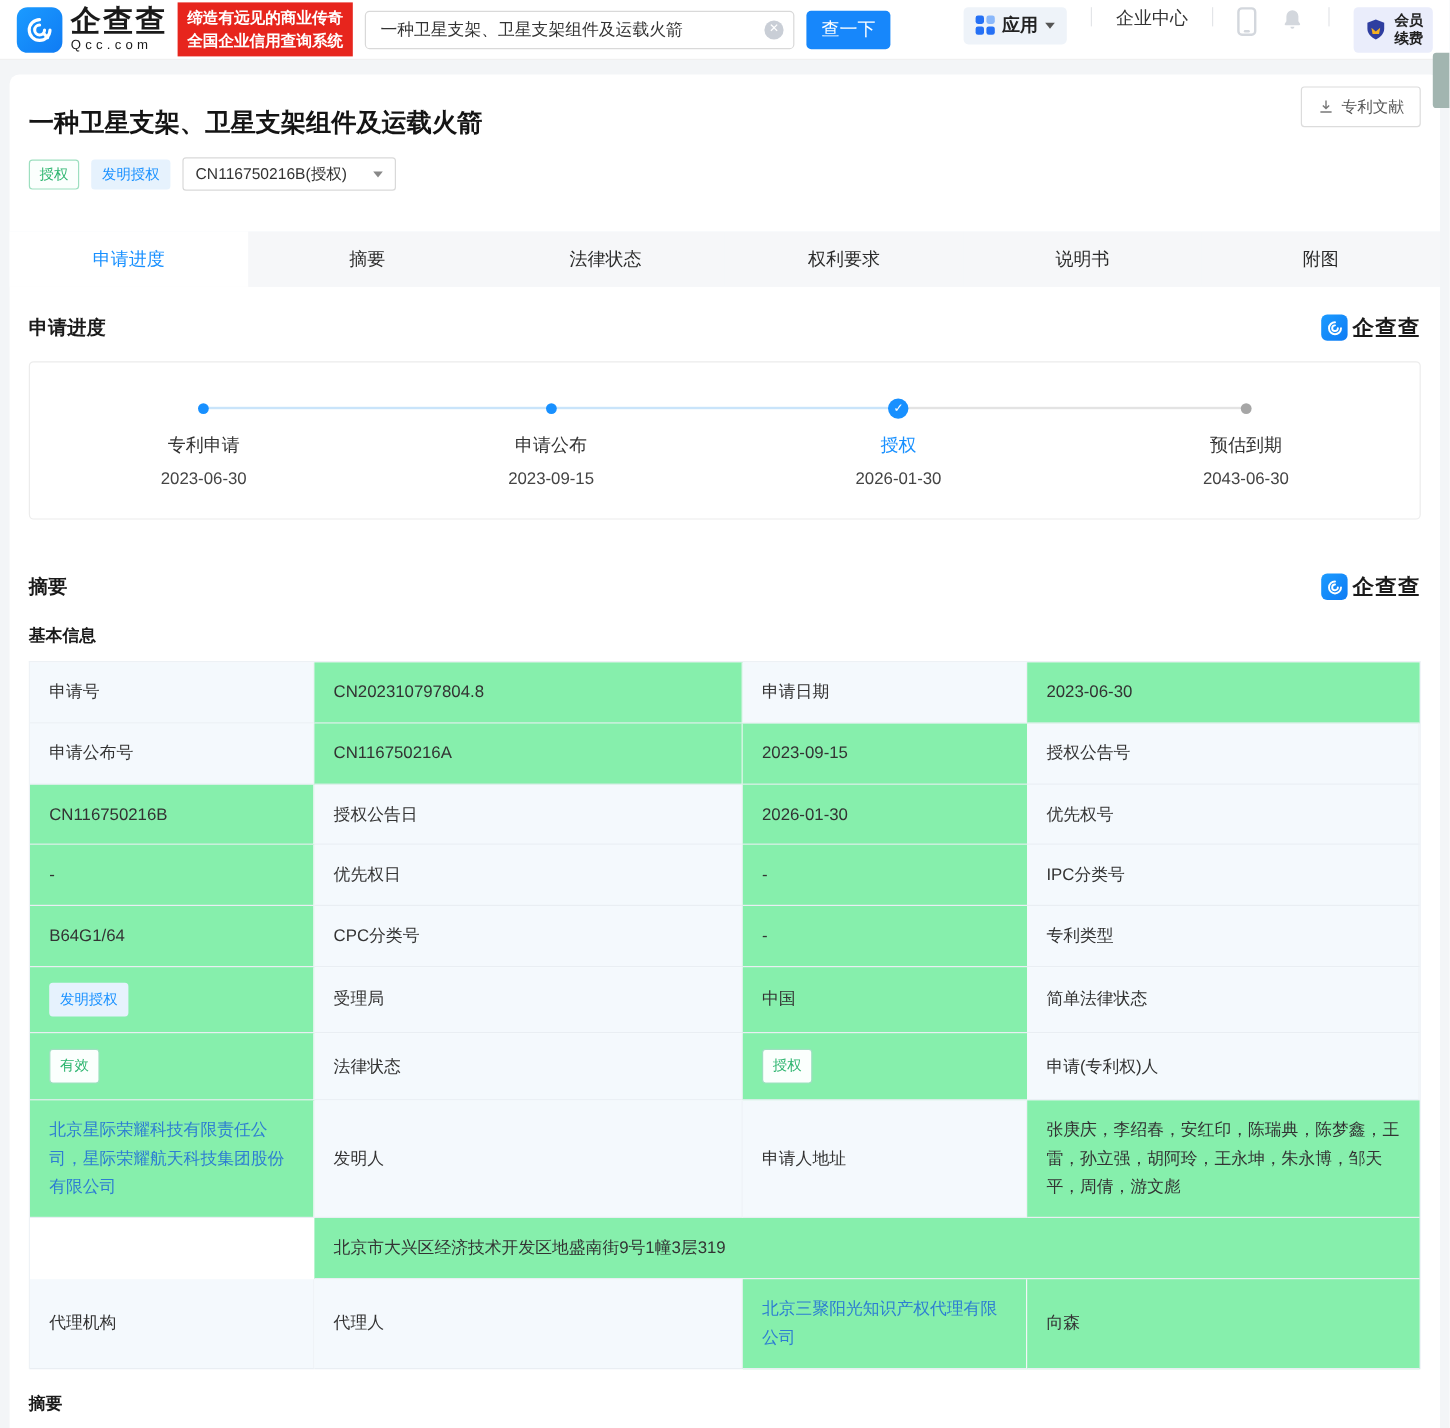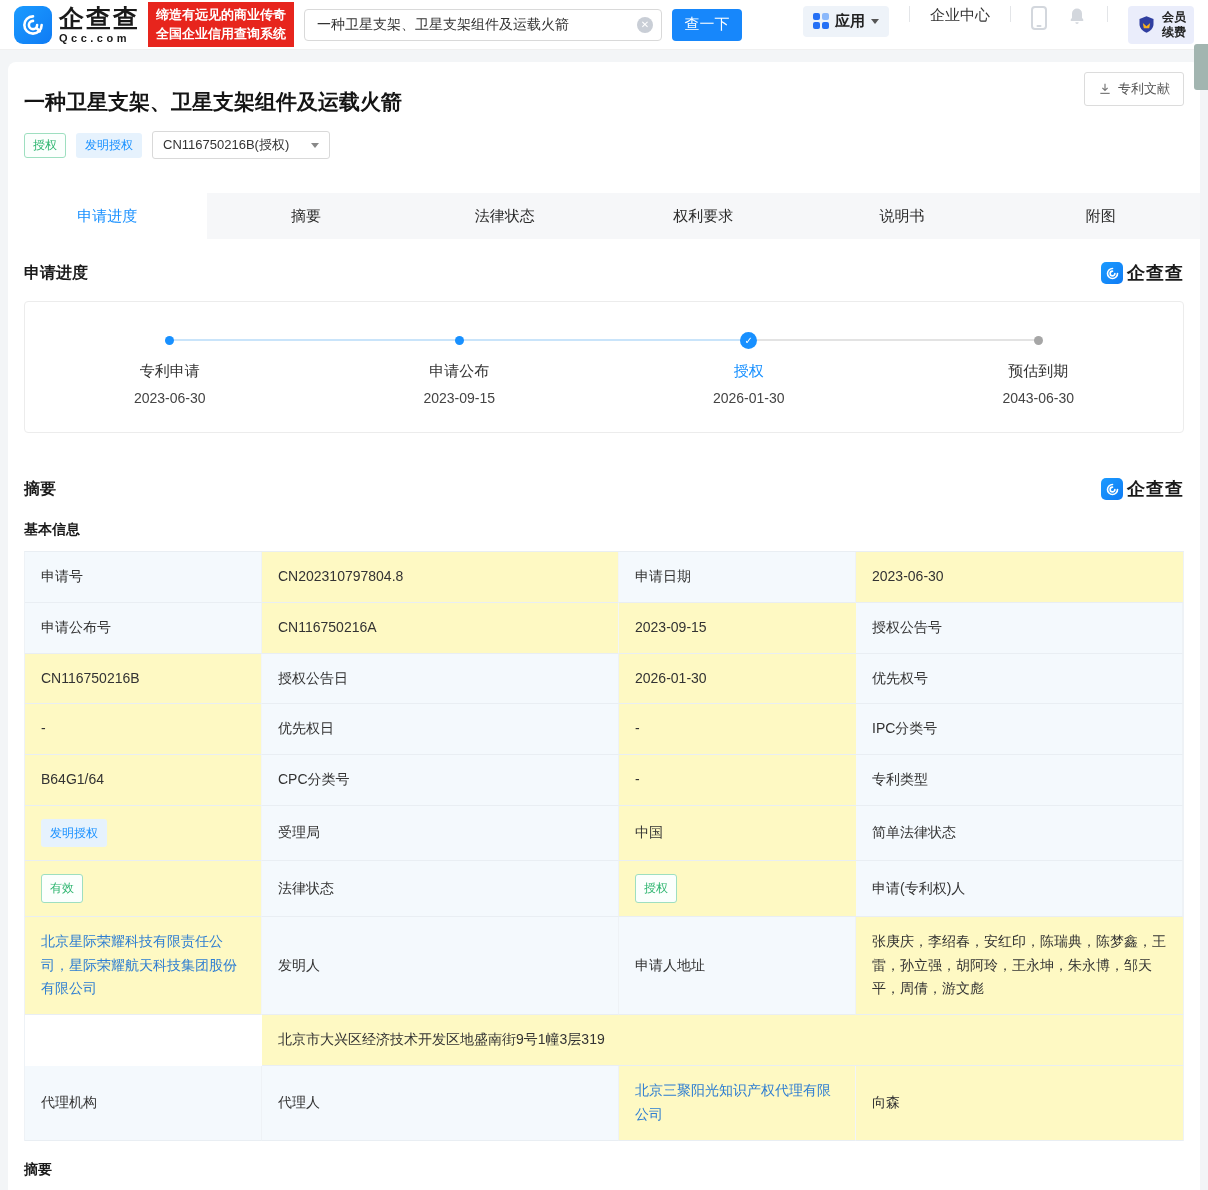--- a/index.html
+++ b/index.html
@@ -14,21 +14,21 @@
     height:50px; background:#fff; display:flex; align-items:center;
     padding:0 14px; border-bottom:1px solid #f0f0f0; position:relative;
   }
   .logo-wrap { display:flex; align-items:center; cursor:pointer; }
   .logo-ico {
     width:38px; height:38px; border-radius:9px; background:linear-gradient(135deg,#1b9bff,#0f7bf4);
     display:flex; align-items:center; justify-content:center; flex:0 0 auto;
   }
   .brand-txt { margin-left:7px; line-height:1; }
   .brand-name { font-size:25px; font-weight:bold; color:#1a1a1a; letter-spacing:2px; }
-  .brand-dom { font-size:11px; font-weight:bold; color:#1a1a1a; letter-spacing:3.5px; margin-top:2px; }
+  .brand-dom { font-size:11px; font-weight:normal; color:#1a1a1a; letter-spacing:3.5px; margin-top:2px; }
   .slogan {
     margin-left:8px; background:#e7251d; color:#fff; font-size:13px; font-weight:bold;
     padding:4px 8px; line-height:1.45; white-space:nowrap;
   }
   .search-wrap { display:flex; align-items:center; margin-left:10px; }
   .search-box {
     width:358px; height:32px; border:1px solid #d9d9d9; border-radius:4px;
     display:flex; align-items:center; padding:0 8px 0 12px; background:#fff;
   }
   .search-input { border:none; outline:none; flex:1; font-size:14px; color:#333; font-family:inherit; background:transparent; }
@@ -132,21 +132,21 @@
   
   .sub-title { font-size:14px; font-weight:bold; color:#1a1a1a; padding:20px 16px 0; }
   .info-table {
     margin:12px 16px 0; display:grid;
     grid-template-columns:237px 357px 237px 1fr;
     border-top:1px solid #e9eef3; border-left:1px solid #eef2f6; border-right:1px solid #eef2f6;
     font-size:14px;
   }
   .tcell {
     border-bottom:1px solid #e9eef3; padding:13px 16px; display:flex; align-items:center;
-    min-height:46px; line-height:1.7; background:#fef9c3;
+    min-height:46px; line-height:1.7; background:#86efac;
   }
   .tcell.lab { background:#f4f9fd; color:#333; border-right:1px solid #eef2f6; }
   .tcell.val { color:#333; }
   .tcell.val.mid { border-right:1px solid #f2f5f8; }
   .tcell.span3 { grid-column:2 / 5; }
   .lnk { color:#2d7dd2; cursor:pointer; }
   
   .abstract-box {
     margin:12px 16px 14px; border:1px solid #e8e8e8; border-radius:4px;
     padding:11px 14px; font-size:14px; color:#333; line-height:1.85; text-align:justify;

